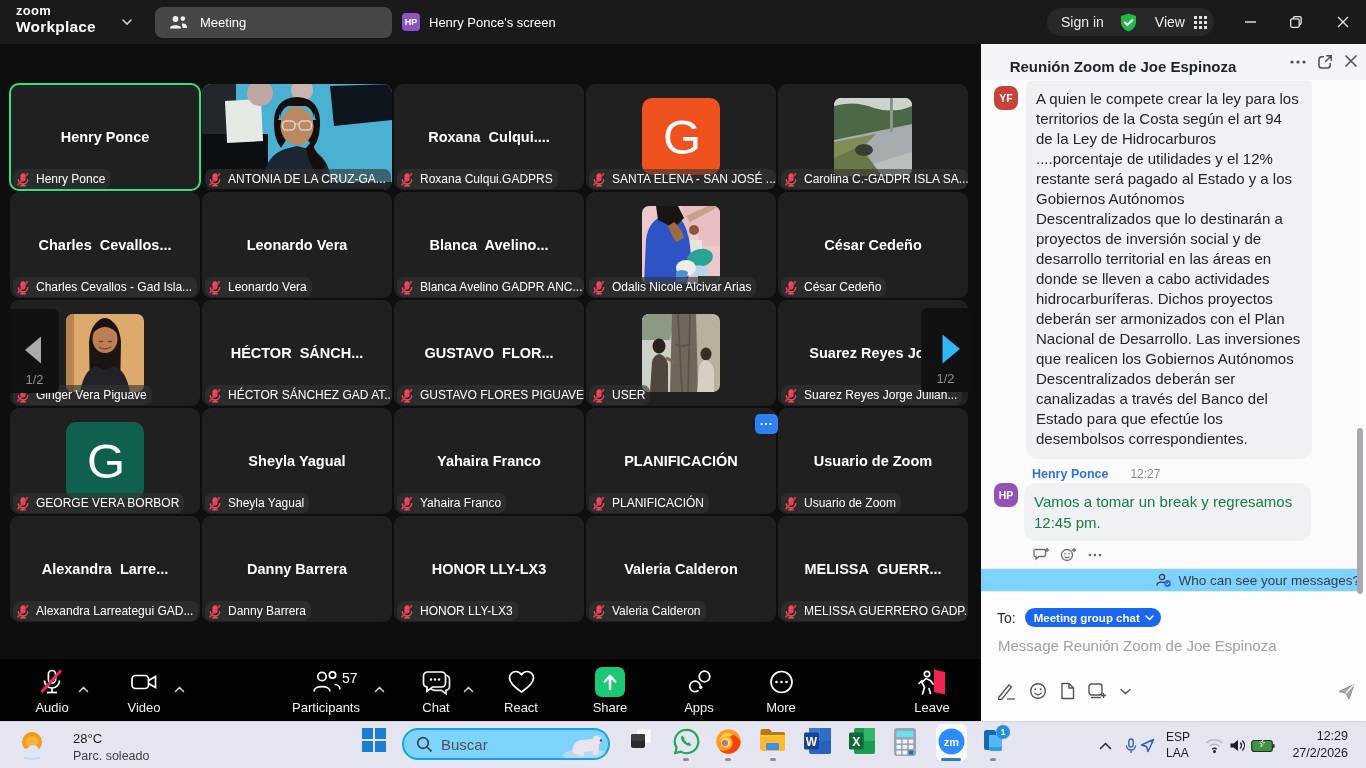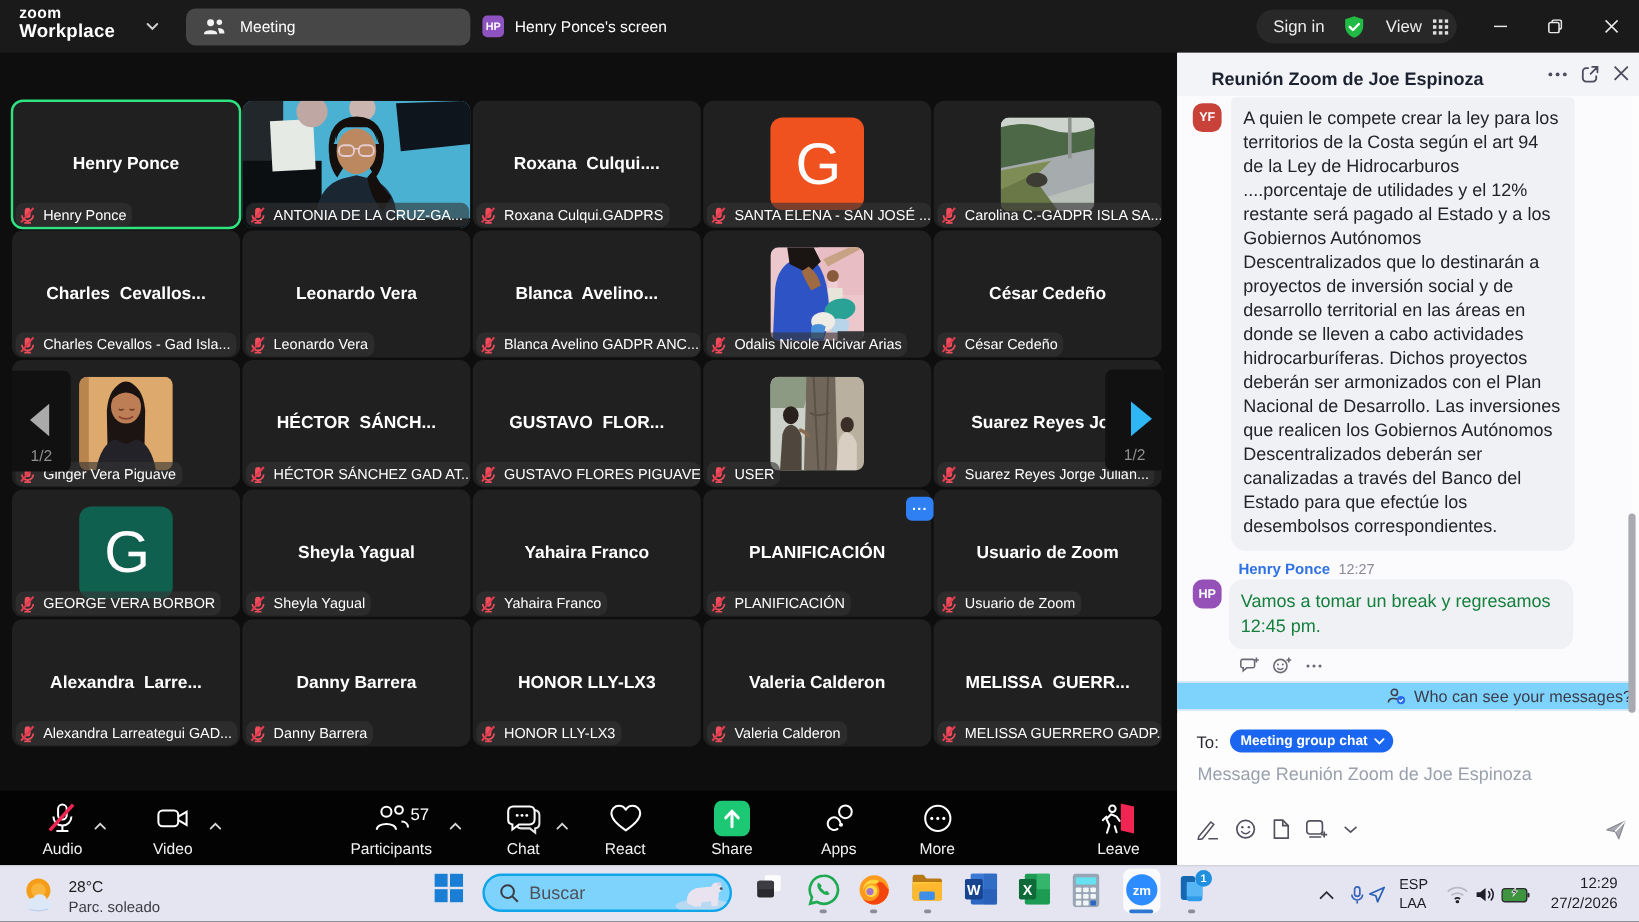--- a/index.html
+++ b/index.html
@@ -50,40 +50,40 @@
 #chat{position:absolute;left:981px;top:44px;width:385px;height:677px;background:#fdfdfe}
 #chathead{position:absolute;left:0;top:0;width:385px;height:36px;background:#f2f4f7;
   display:flex;align-items:center;justify-content:center;color:#1c2230;font-size:15px;font-weight:700;padding-top:9px}
 .chicons{position:absolute;top:10px;display:flex;color:#4c4c5e}
 #msgs{position:absolute;left:0;top:36px;width:379px;height:488px;background:#fbfbfd}
 .bub1{position:absolute;left:45px;top:1px;width:286px;background:#f0f1f5;border-radius:4px 4px 12px 12px;
   padding:8px 10px 10px 10px;color:#23232b;font-size:15px;line-height:20px;white-space:nowrap;overflow:hidden}
 .ava{position:absolute;width:24px;height:24px;border-radius:8px;color:#fff;font-size:10.5px;
   font-weight:700;display:flex;align-items:center;justify-content:center}
 .mname{position:absolute;left:51px;top:387px;font-size:12.5px;font-weight:700;color:#2f72e4}
-.mtime{font-weight:400;color:#8a8a95;font-size:12px;margin-left:7px}
+.mtime{font-weight:400;color:#8a8a95;font-size:12px;margin-left:22px}
 .bub2{position:absolute;left:43px;top:403px;width:287px;background:#f0f1f5;border-radius:12px;
   padding:8px 10px;color:#15803d;font-size:15px;line-height:21px;white-space:nowrap}
 .hovic{position:absolute;left:52px;top:467px;display:flex;gap:10px;color:#6a6a75}
 #whocan{position:absolute;left:0;top:524px;width:379px;height:24px;border-top:1px solid #e9e9ee;
   border-bottom:1px solid #e9e9ee;display:flex;align-items:center;justify-content:flex-end;
   color:#3c3c49;font-size:13.5px;background:#7dd3fc}
 #composer{position:absolute;left:0;top:550px;width:385px;height:127px;background:#fdfdfe}
 .torow{position:absolute;left:16px;top:14px;display:flex;align-items:center;color:#2a2a34;font-size:14px}
 .topill{margin-left:9px;height:19px;background:#1a66f0;border-radius:10px;color:#fff;
   font-size:11.5px;font-weight:700;display:flex;align-items:center;padding:0 7px 0 9px}
 .phold{position:absolute;left:17px;top:43px;color:#9aa0ac;font-size:15px}
 .cicons{position:absolute;left:16px;top:88px;display:flex;align-items:center;gap:13px;color:#52525e}
 .sendbtn{position:absolute;left:354px;top:86px;width:22px;height:22px;border-radius:5px;
   display:flex;align-items:center;justify-content:center;color:#9a9aa4}
 #scrollbar{position:absolute;left:1357px;top:428px;width:6px;height:166px;background:#a9a9b2;border-radius:3px}
 
 #taskbar{position:absolute;left:0;top:721px;width:1366px;height:47px;background:#e4e5f1;border-top:1px solid #d4d5e2}
 .wx{position:absolute;left:19px;top:7px;display:flex;align-items:flex-start}
-.wxtxt{margin-left:12px;line-height:1.15;margin-top:3px}
+.wxtxt{margin-left:28px;line-height:1.15;margin-top:3px}
 .wxtxt .t1{font-size:13px;color:#1c1c1c}
 .wxtxt .t2{font-size:12.5px;color:#3c3c44;margin-top:2px}
 .tbi{position:absolute;top:6px}
 .searchpill{position:absolute;left:402px;top:6px;width:208px;height:32px;background:#7dd3fc;
   border:2px solid #0ea5e9;border-radius:16px;display:flex;align-items:center;overflow:hidden}
 .searchpill .stxt{color:#50505a;font-size:15px;margin-left:8px}
 .undot{position:absolute;top:36px;width:6px;height:3px;border-radius:2px;background:#8d8d99}
 .zoombg{position:absolute;left:936px;top:2px;width:31px;height:37px;background:#fafafc;border-radius:6px}
 .zoomline{position:absolute;left:941px;top:36px;width:20px;height:3px;border-radius:2px;background:#2e77d0}
 .badge{position:absolute;width:14px;height:14px;border-radius:50%;background:#1f8fe0;color:#fff;

